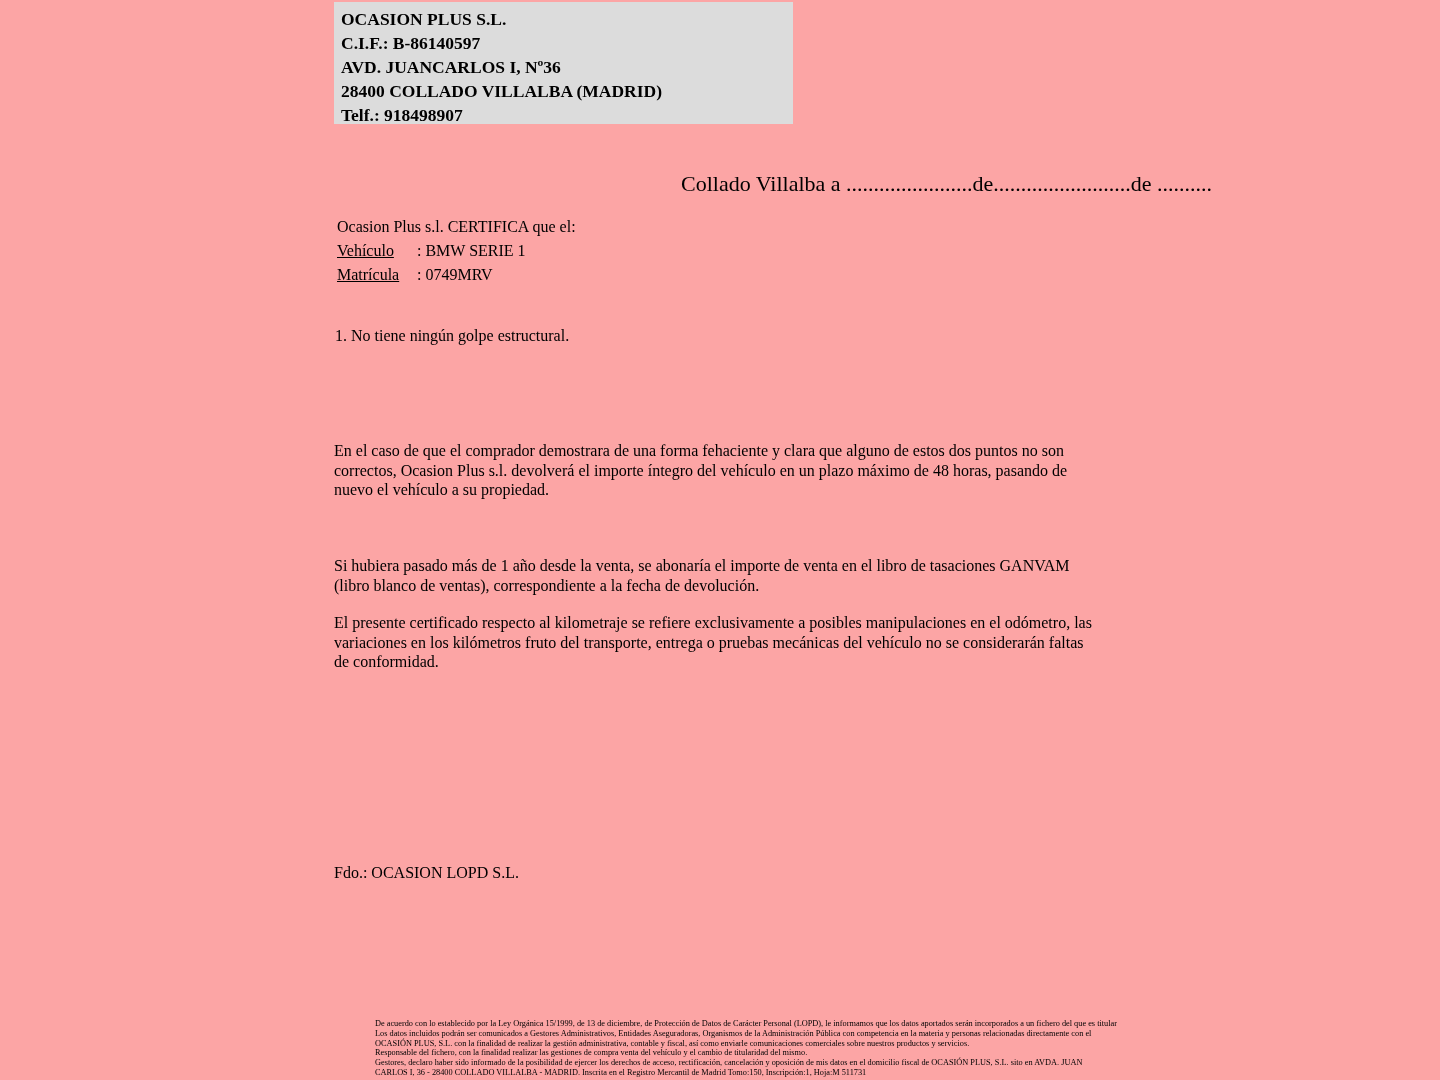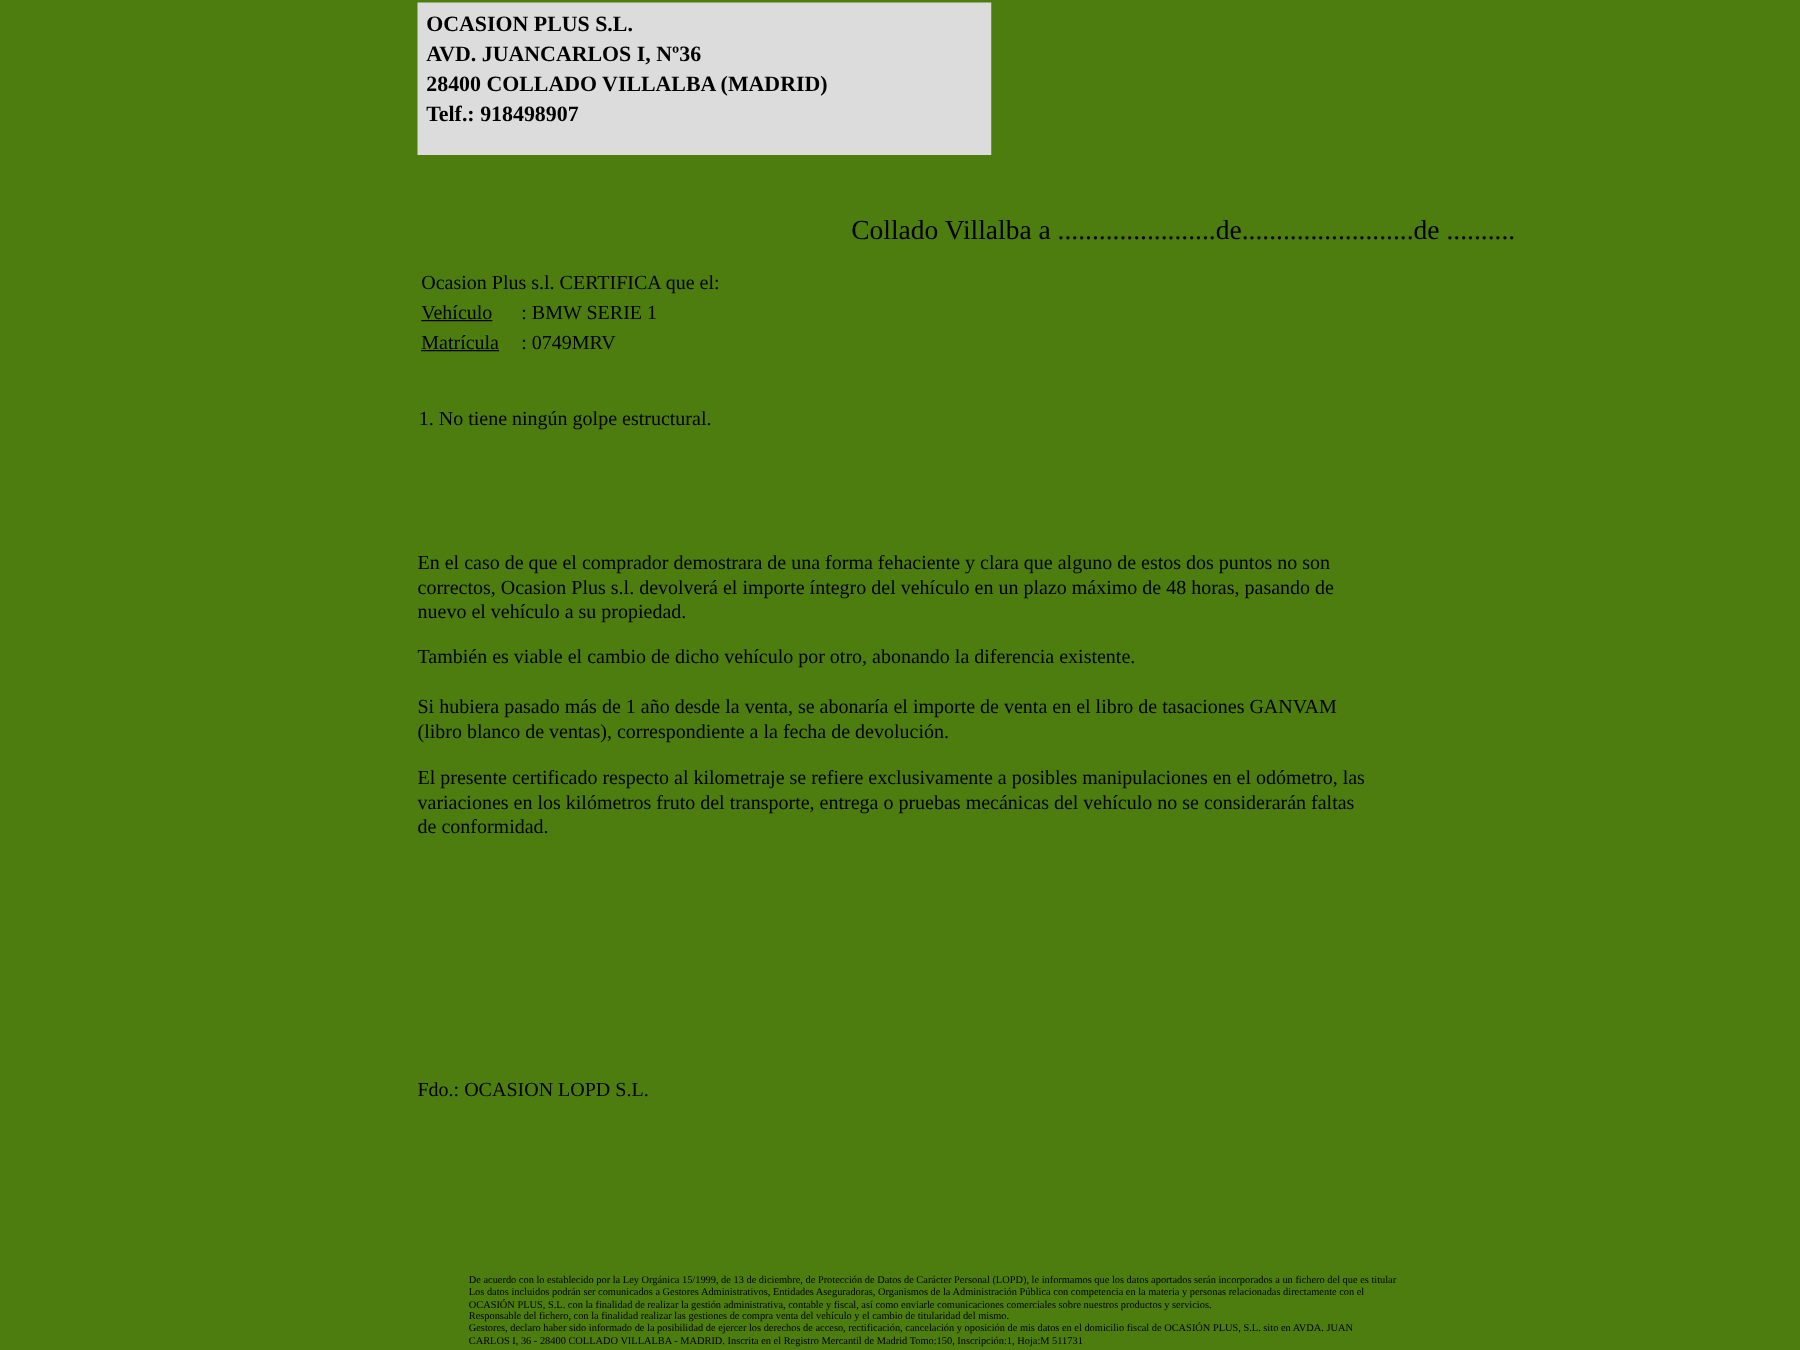--- a/index.html
+++ b/index.html
@@ -4,21 +4,21 @@
 <style>
   html, body {
     margin: 0;
     padding: 0;
     background: #ffffff;
   }
   #page {
     position: relative;
     width: 1440px;
     height: 1080px;
-    background: #4d7c0f;
+    background: #fca5a5;
     font-family: "Liberation Serif", "DejaVu Serif", serif;
     color: #000000;
     overflow: hidden;
   }
   .abs { position: absolute; }
 
   #letterhead-box {
     left: 334px;
     top: 2px;
     width: 459px;
@@ -80,41 +80,41 @@
     white-space: nowrap;
   }
 </style>
 </head>
 <body>
 
 <div id="page">
 
   <div id="letterhead-box" class="abs">
     <div class="lh-line">OCASION PLUS S.L.</div>
+    <div class="lh-line">C.I.F.: B-86140597</div>
     <div class="lh-line">AVD. JUANCARLOS I, Nº36</div>
     <div class="lh-line">28400 COLLADO VILLALBA (MADRID)</div>
     <div class="lh-line">Telf.: 918498907</div>
   </div>
 
   <div id="date-line" class="abs">Collado Villalba a .......................de.........................de ..........</div>
 
   <div id="cert-intro" class="abs body-text">Ocasion Plus s.l. CERTIFICA que el:</div>
 
   <div id="vehicle-row" class="abs body-text cert-row">
     <span class="cert-label">Vehículo</span><span>: BMW SERIE 1</span>
   </div>
 
   <div id="plate-row" class="abs body-text cert-row">
     <span class="cert-label">Matrícula</span><span>: 0749MRV</span>
   </div>
 
   <div id="point-1" class="abs body-text">1. No tiene ningún golpe estructural.</div>
 
   <div id="para-1" class="abs body-text para">En el caso de que el comprador demostrara de una forma fehaciente y clara que alguno de estos dos puntos no son correctos, Ocasion Plus s.l. devolverá el importe íntegro del vehículo en un plazo máximo de 48 horas, pasando de nuevo el vehículo a su propiedad.</div>
-  <div id="para-2" class="abs body-text para">También es viable el cambio de dicho vehículo por otro, abonando la diferencia existente.</div>
   <div id="para-3" class="abs body-text para">Si hubiera pasado más de 1 año desde la venta, se abonaría el importe de venta en el libro de tasaciones GANVAM (libro blanco de ventas), correspondiente a la fecha de devolución.</div>
   <div id="para-4" class="abs body-text para">El presente certificado respecto al kilometraje se refiere exclusivamente a posibles manipulaciones en el odómetro, las variaciones en los kilómetros fruto del transporte, entrega o pruebas mecánicas del vehículo no se considerarán faltas de conformidad.</div>
 
   <div id="signature-line" class="abs body-text">Fdo.: OCASION LOPD S.L.</div>
 
   <div id="footer" class="abs">
     <div class="footer-line">De acuerdo con lo establecido por la Ley Orgánica 15/1999, de 13 de diciembre, de Protección de Datos de Carácter Personal (LOPD), le informamos que los datos aportados serán incorporados a un fichero del que es titular</div>
     <div class="footer-line">Los datos incluidos podrán ser comunicados a Gestores Administrativos, Entidades Aseguradoras, Organismos de la Administración Pública con competencia en la materia y personas relacionadas directamente con el</div>
     <div class="footer-line">OCASIÓN PLUS, S.L. con la finalidad de realizar la gestión administrativa, contable y fiscal, así como enviarle comunicaciones comerciales sobre nuestros productos y servicios.</div>
     <div class="footer-line">Responsable del fichero, con la finalidad realizar las gestiones de compra venta del vehículo y el cambio de titularidad del mismo.</div>

